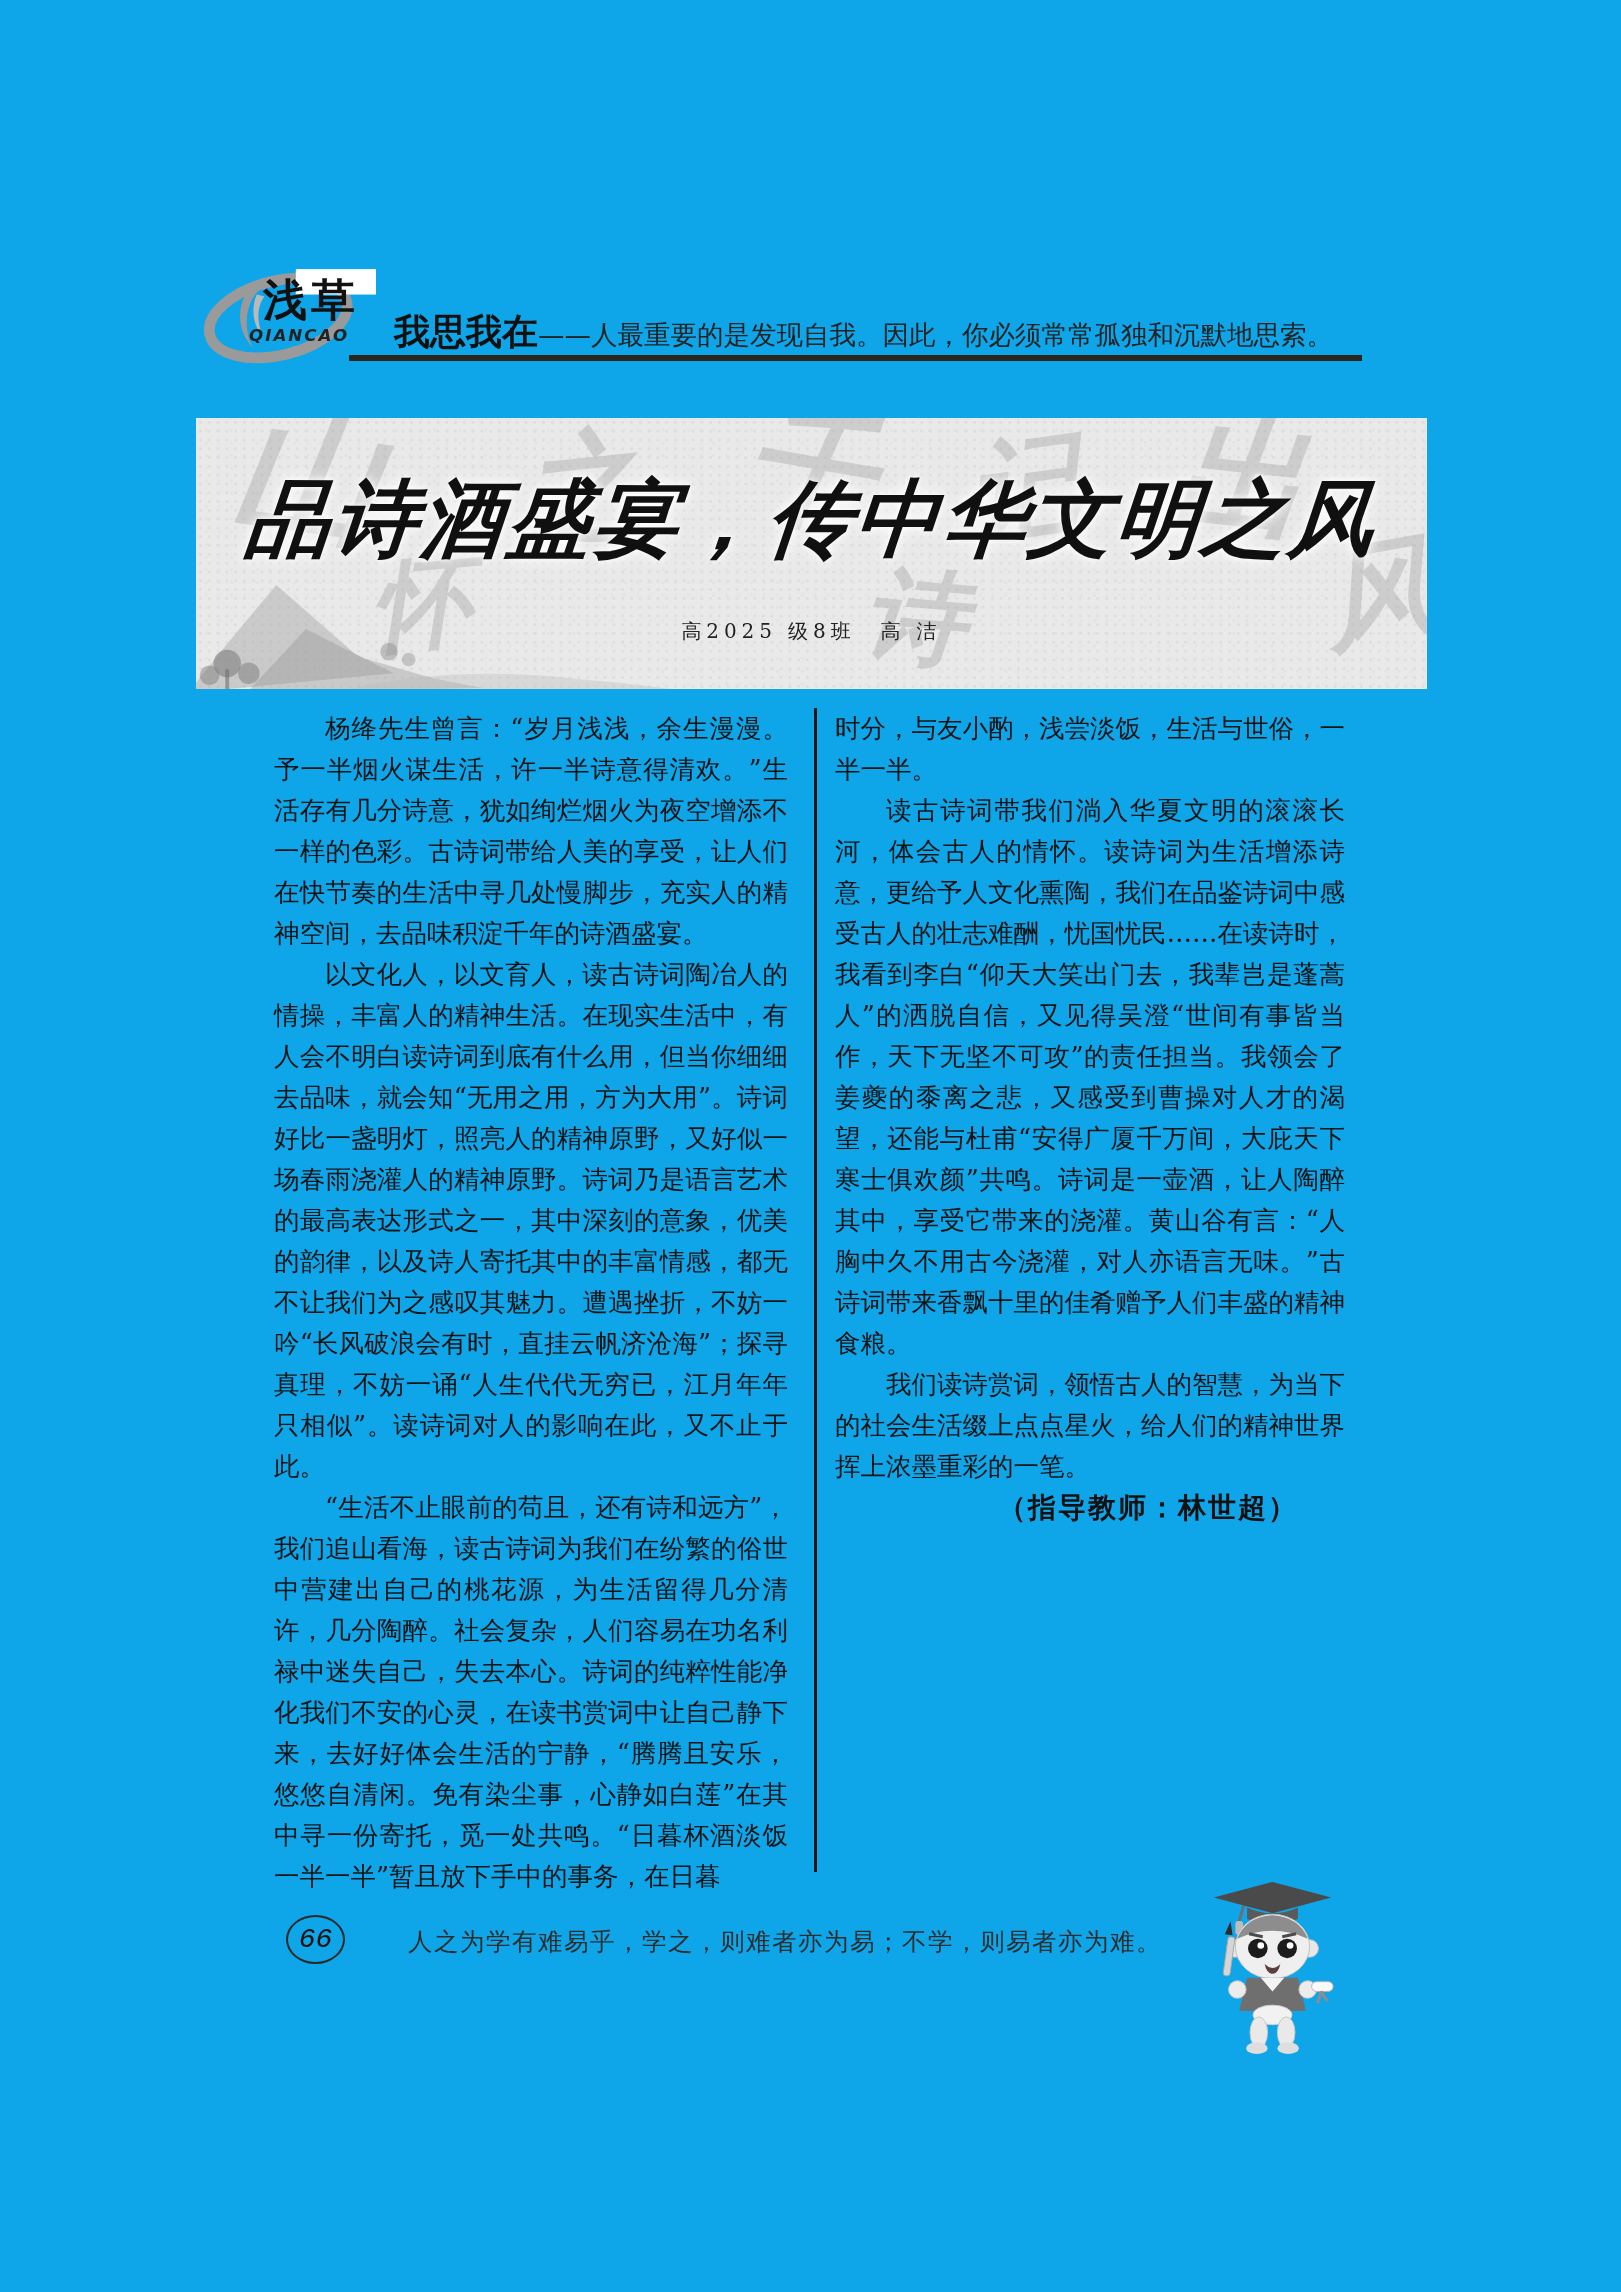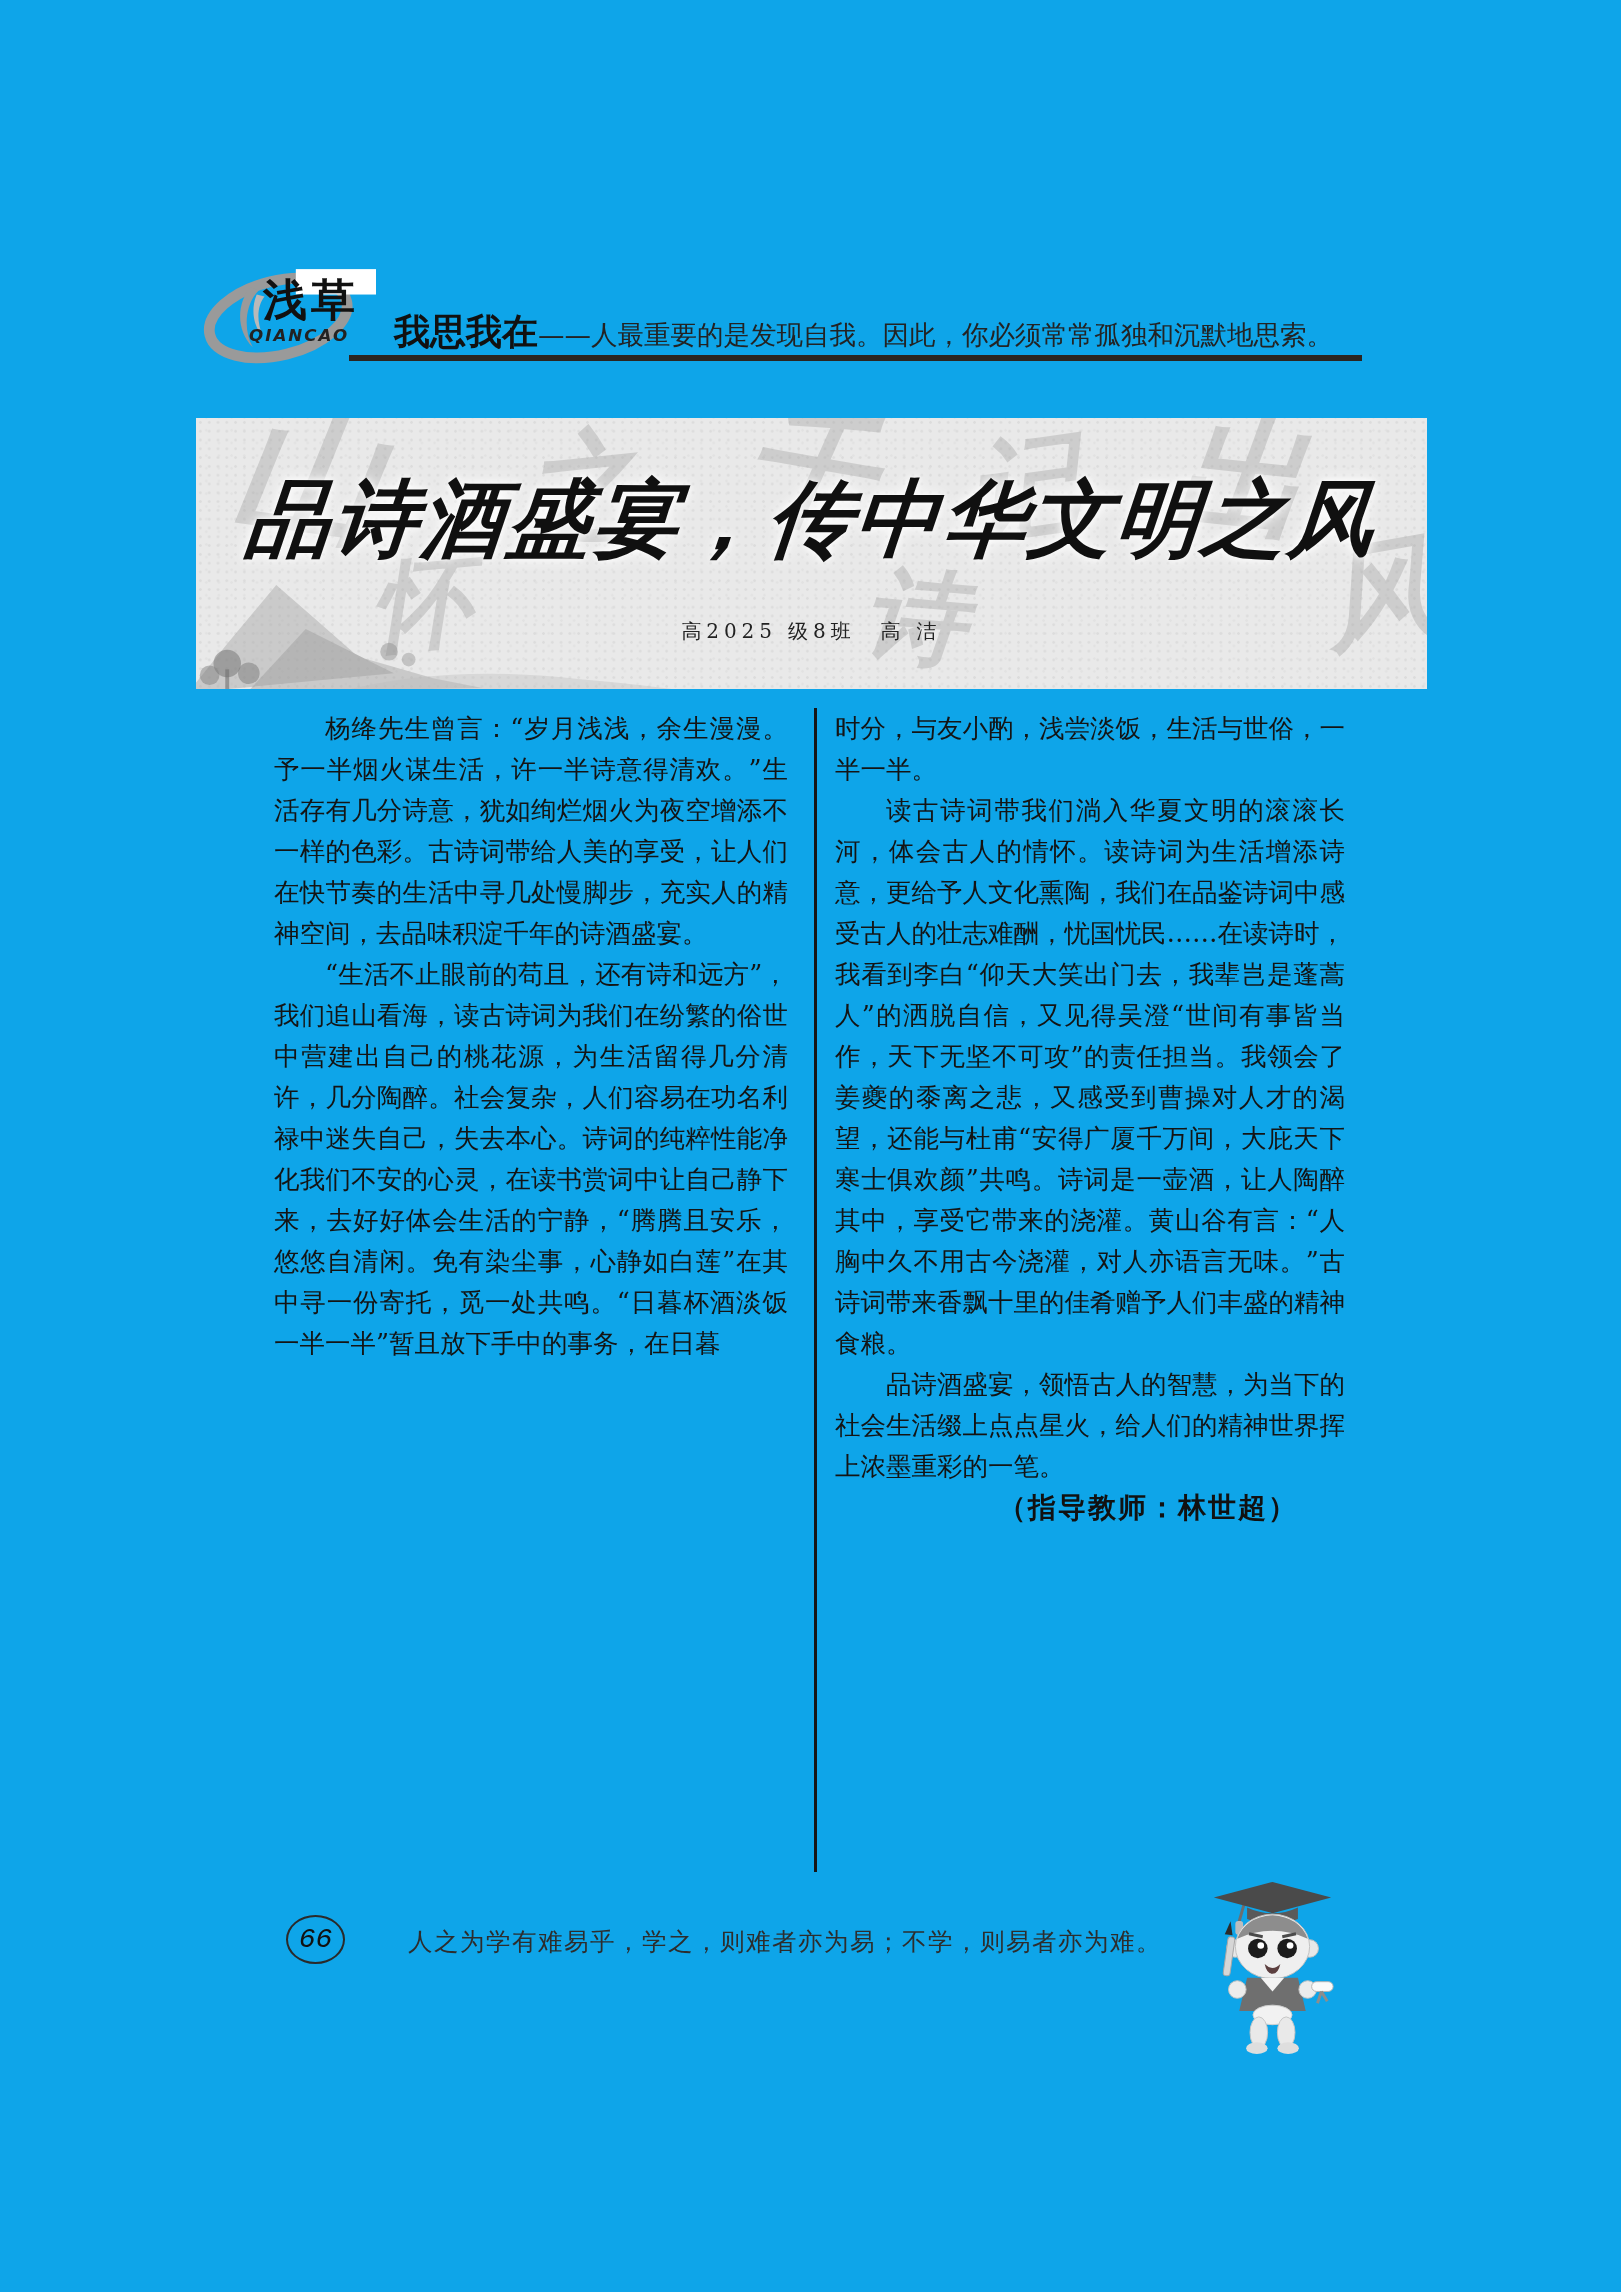--- a/index.html
+++ b/index.html
@@ -107,29 +107,30 @@
       <circle cx="205" cy="128" r="9" fill="#8a8a8a" opacity="0.45"></circle>
       <circle cx="225" cy="136" r="7" fill="#949494" opacity="0.45"></circle>
     </svg>
 
     <div class="banner-title">品诗酒盛宴，传中华文明之风</div>
     <div class="banner-byline">高2025 级8班　高 洁</div>
   </div>
 
   <div class="col col-left">
     <p class="indent">杨绛先生曾言：“岁月浅浅，余生漫漫。予一半烟火谋生活，许一半诗意得清欢。”生活存有几分诗意，犹如绚烂烟火为夜空增添不一样的色彩。古诗词带给人美的享受，让人们在快节奏的生活中寻几处慢脚步，充实人的精神空间，去品味积淀千年的诗酒盛宴。</p>
+    <p class="indent">以文化人，以文育人，读古诗词陶冶人的情操，丰富人的精神生活。在现实生活中，有人会不明白读诗词到底有什么用，但当你细细去品味，就会知“无用之用，方为大用”。诗词好比一盏明灯，照亮人的精神原野，又好似一场春雨浇灌人的精神原野。诗词乃是语言艺术的最高表达形式之一，其中深刻的意象，优美的韵律，以及诗人寄托其中的丰富情感，都无不让我们为之感叹其魅力。遭遇挫折，不妨一吟“长风破浪会有时，直挂云帆济沧海”；探寻真理，不妨一诵“人生代代无穷已，江月年年只相似”。读诗词对人的影响在此，又不止于此。</p>
     <p class="indent">“生活不止眼前的苟且，还有诗和远方”，我们追山看海，读古诗词为我们在纷繁的俗世中营建出自己的桃花源，为生活留得几分清许，几分陶醉。社会复杂，人们容易在功名利禄中迷失自己，失去本心。诗词的纯粹性能净化我们不安的心灵，在读书赏词中让自己静下来，去好好体会生活的宁静，“腾腾且安乐，悠悠自清闲。免有染尘事，心静如白莲”在其中寻一份寄托，觅一处共鸣。“日暮杯酒淡饭一半一半”暂且放下手中的事务，在日暮</p>
   </div>
 
   <div class="divider"></div>
 
   <div class="col col-right">
     <p>时分，与友小酌，浅尝淡饭，生活与世俗，一半一半。</p>
     <p class="indent">读古诗词带我们淌入华夏文明的滚滚长河，体会古人的情怀。读诗词为生活增添诗意，更给予人文化熏陶，我们在品鉴诗词中感受古人的壮志难酬，忧国忧民……在读诗时，我看到李白“仰天大笑出门去，我辈岂是蓬蒿人”的洒脱自信，又见得吴澄“世间有事皆当作，天下无坚不可攻”的责任担当。我领会了姜夔的黍离之悲，又感受到曹操对人才的渴望，还能与杜甫“安得广厦千万间，大庇天下寒士俱欢颜”共鸣。诗词是一壶酒，让人陶醉其中，享受它带来的浇灌。黄山谷有言：“人胸中久不用古今浇灌，对人亦语言无味。”古诗词带来香飘十里的佳肴赠予人们丰盛的精神食粮。</p>
-    <p class="indent">品诗酒盛宴，领悟古人的智慧，为当下的社会生活缀上点点星火，给人们的精神世界挥上浓墨重彩的一笔。</p>
+    <p class="indent">我们读诗赏词，领悟古人的智慧，为当下的社会生活缀上点点星火，给人们的精神世界挥上浓墨重彩的一笔。</p>
 
     <p class="teacher">（指导教师：林世超）</p>
   </div>
 
   <div class="page-badge">66</div>
   <div class="footer-motto">人之为学有难易乎，学之，则难者亦为易；不学，则易者亦为难。</div>
 
   <svg class="mascot" width="153" height="176" viewBox="0 0 156 180">
 
     <path d="M52 14 L44 42" stroke="#6e6e6e" stroke-width="3" fill="none"></path>

